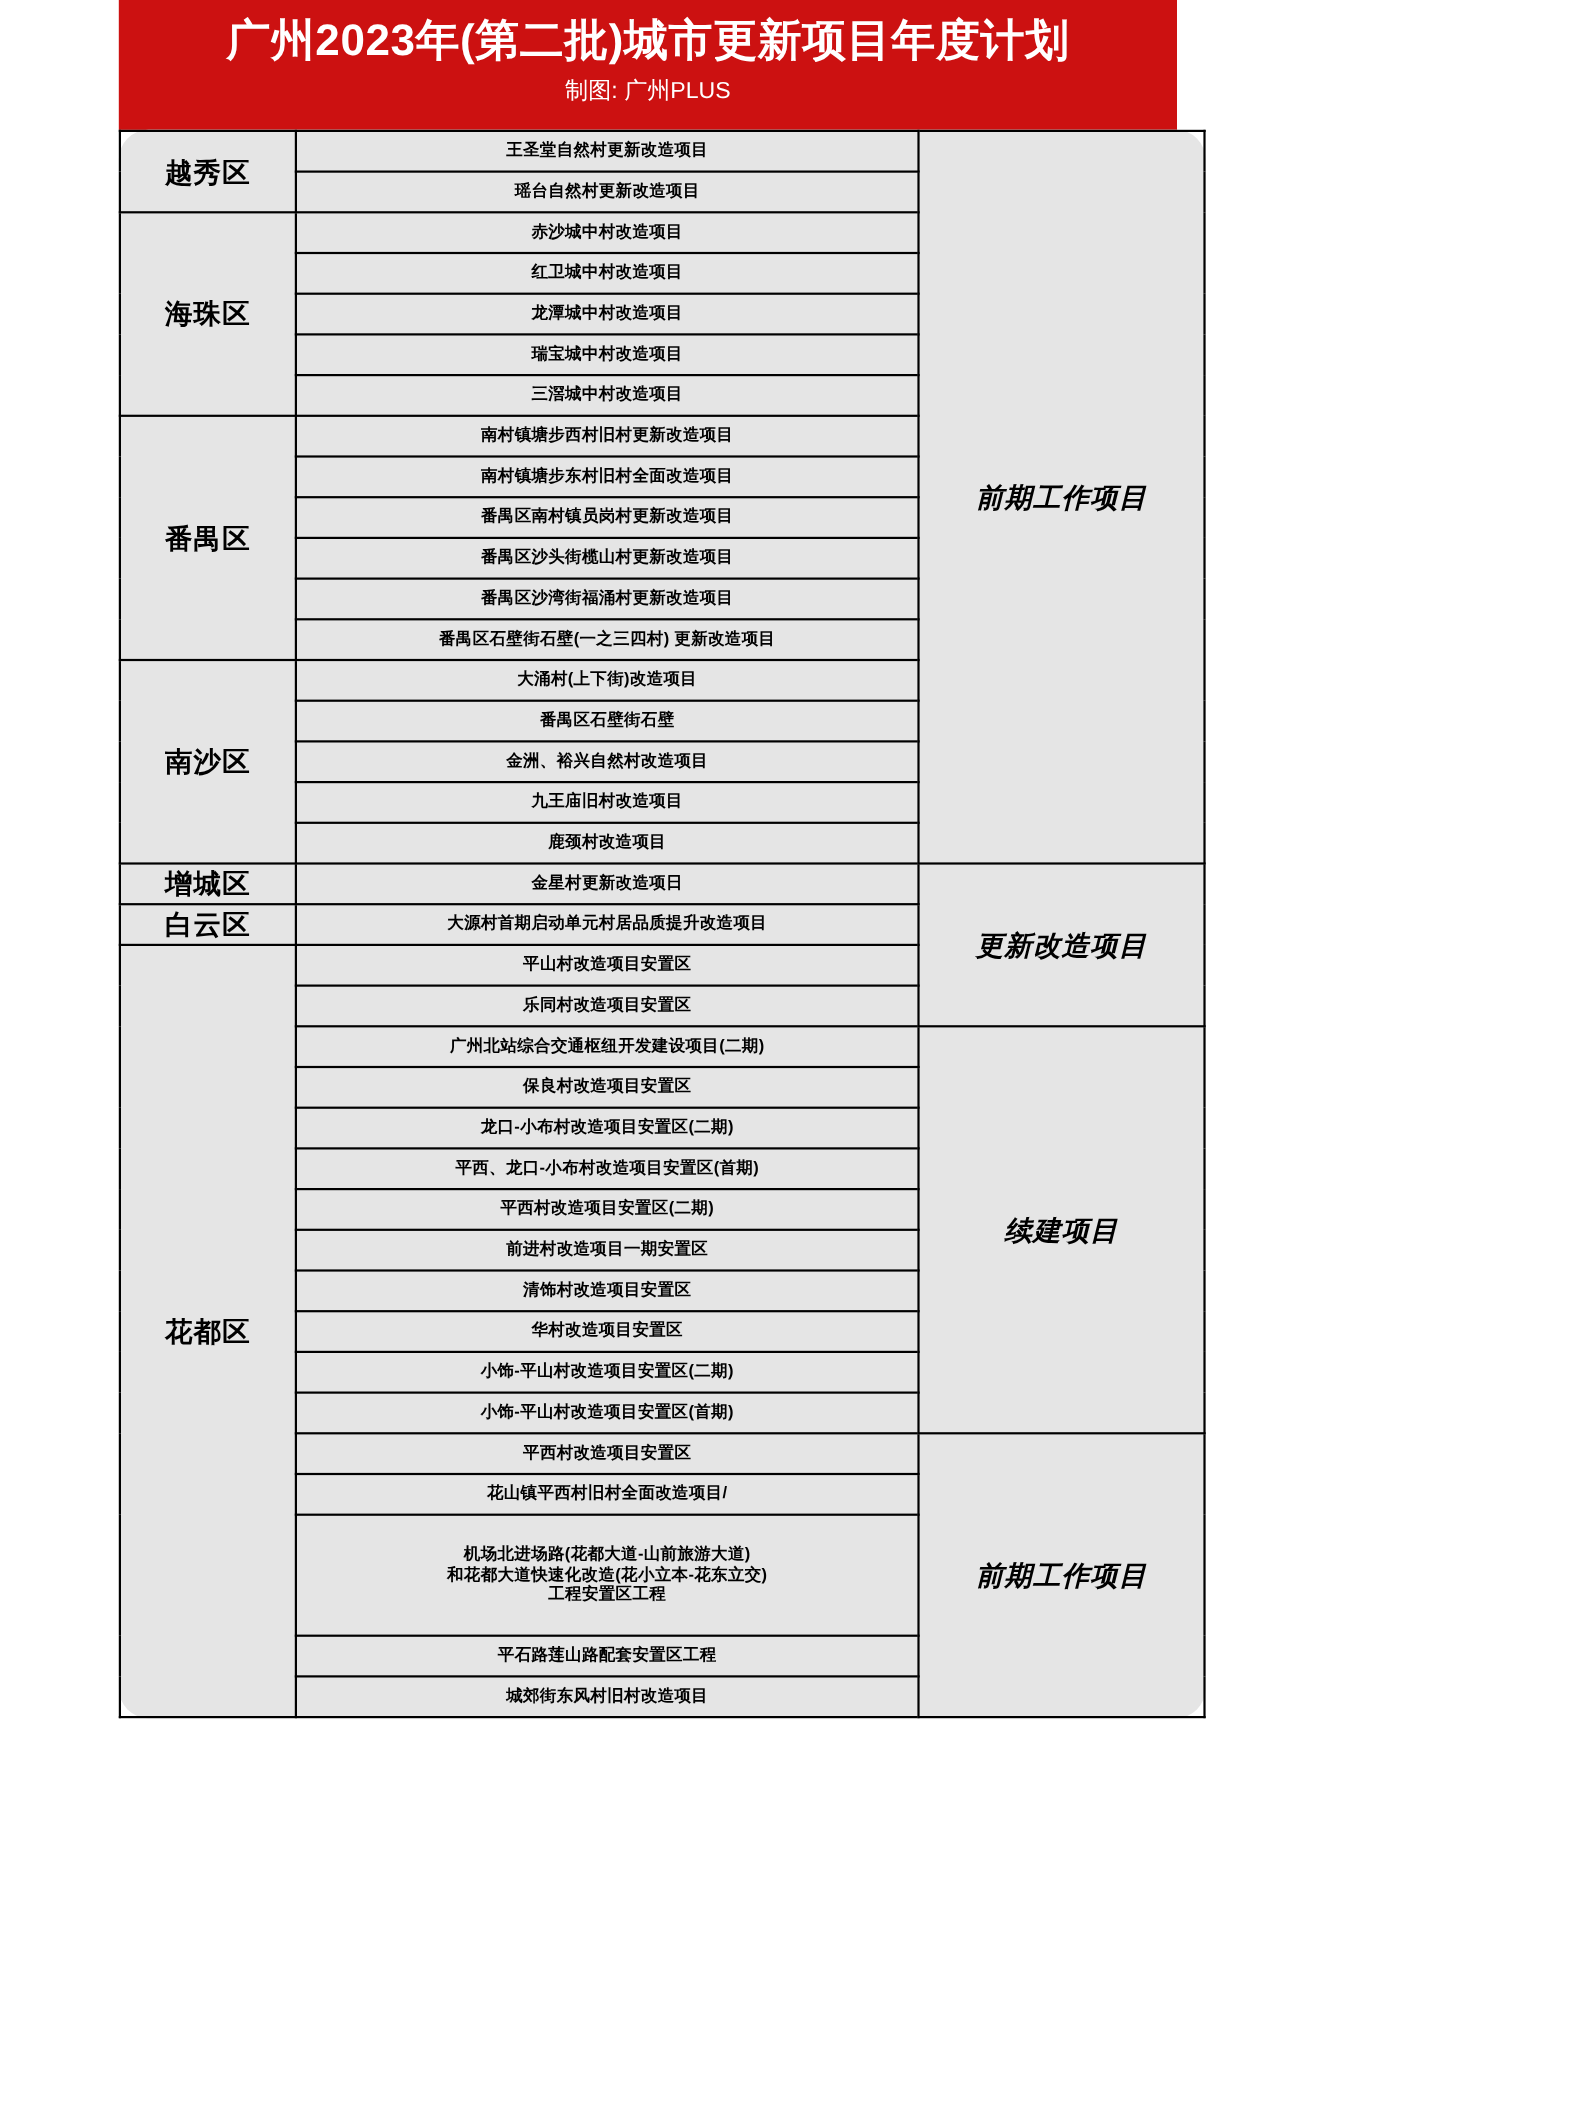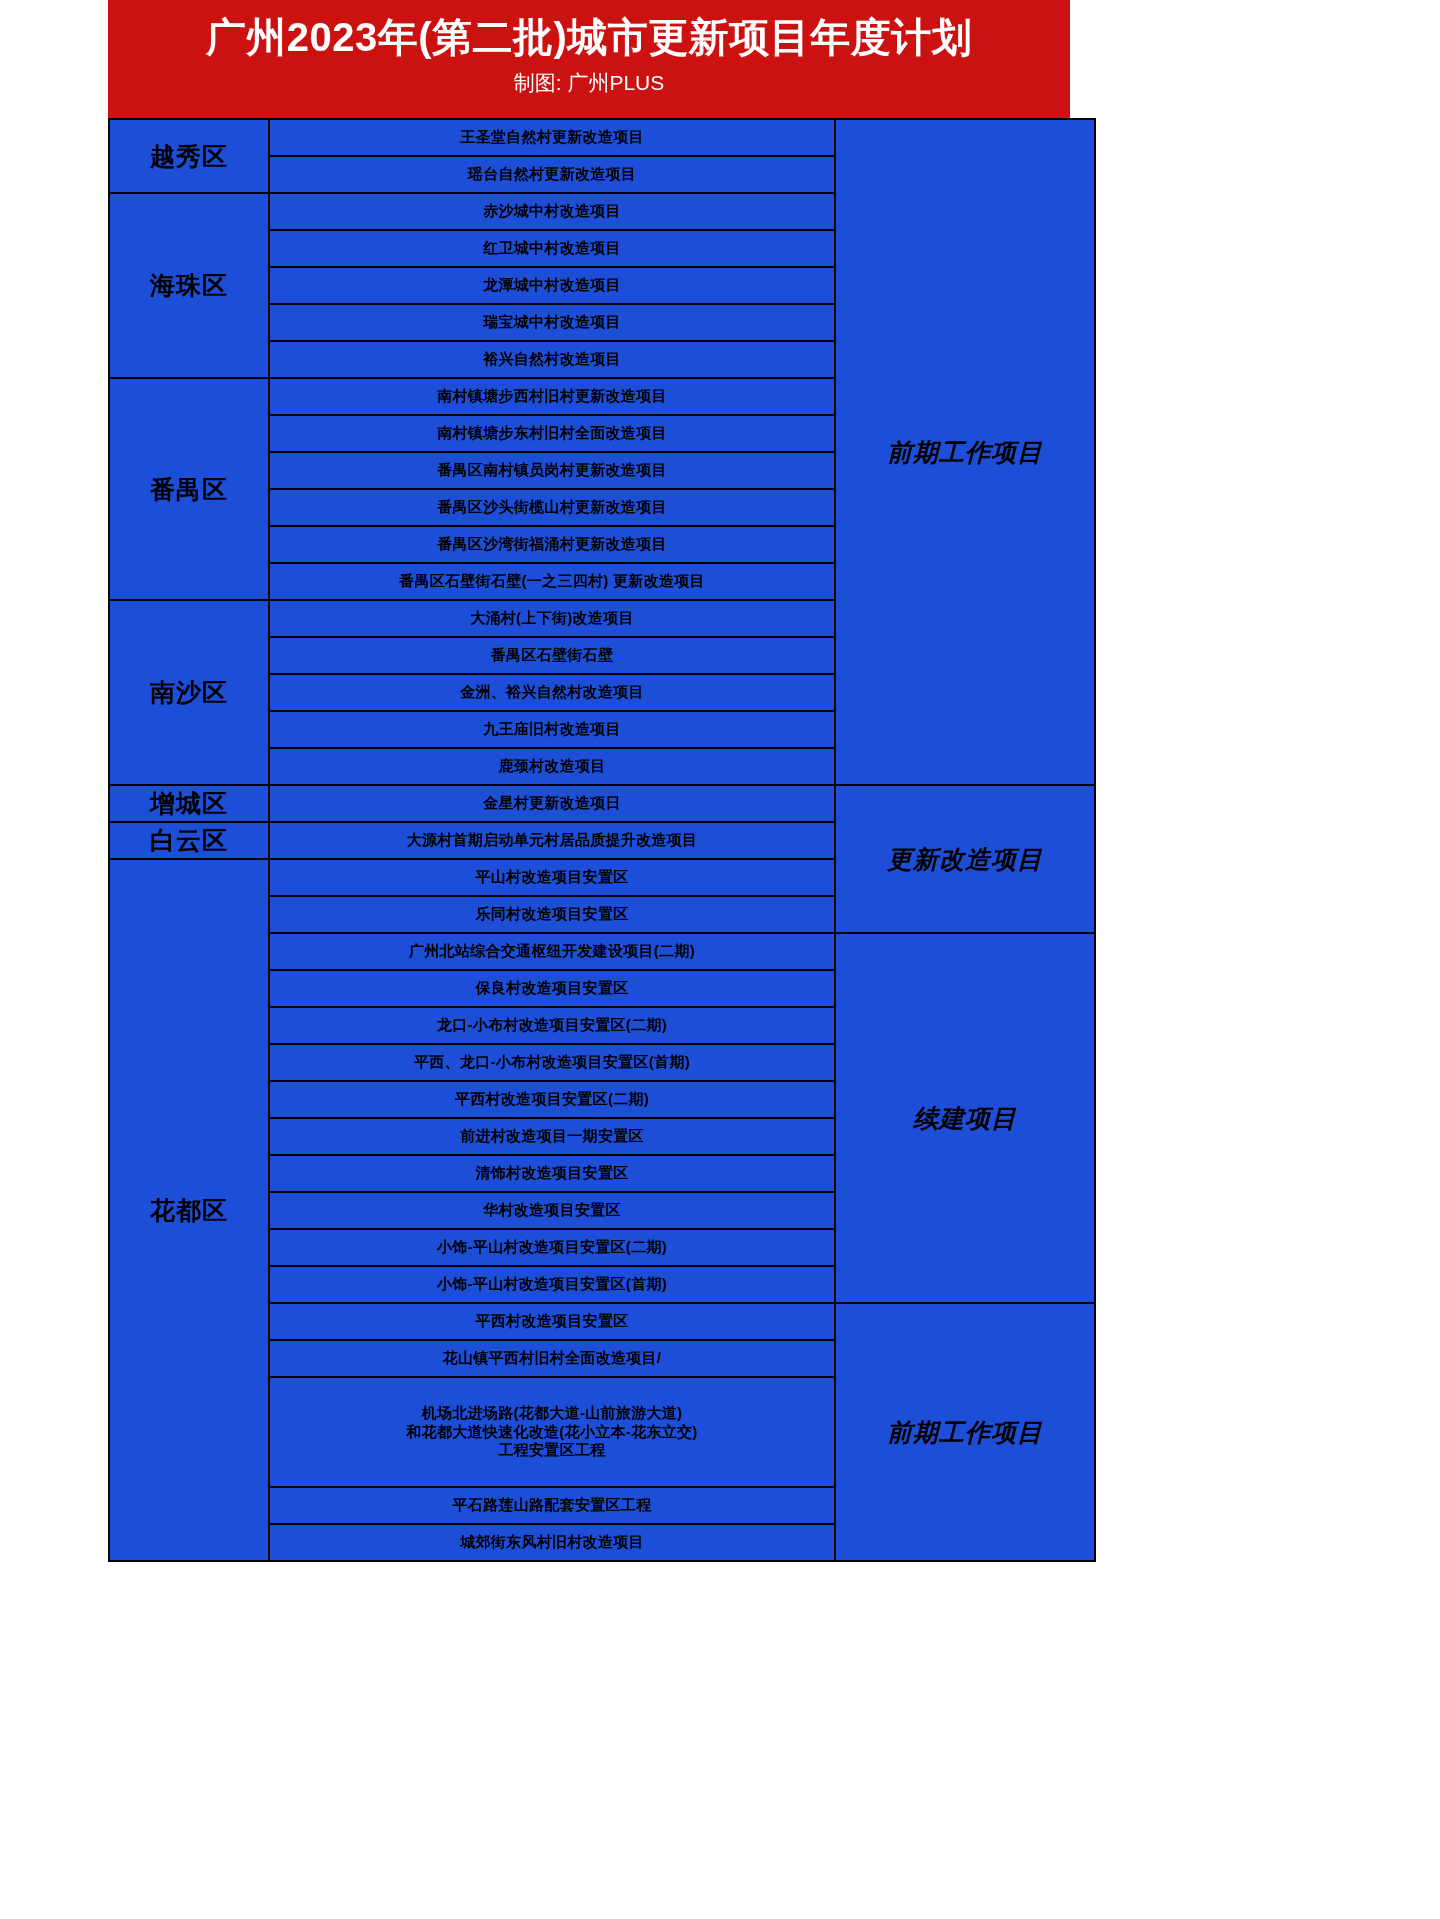--- a/index.html
+++ b/index.html
@@ -49,21 +49,22 @@
     font-weight: normal;
     margin-top: 8px;
     line-height: 1.2;
   }
 
   
   table.plan {
     border-collapse: collapse;
     width: 962px;
     table-layout: fixed;
-    background: #1d4ed8;
+    background: #e5e5e5;
+    border-radius: 27px;
   }
   table.plan td {
     border: 2px solid #000000;
     text-align: center;
     vertical-align: middle;
     color: #000000;
     font-weight: bold;
     padding: 0 4px;
     box-sizing: border-box;
   }
@@ -119,21 +120,21 @@
         <tr>
           <td class="project">红卫城中村改造项目</td>
         </tr>
         <tr>
           <td class="project">龙潭城中村改造项目</td>
         </tr>
         <tr>
           <td class="project">瑞宝城中村改造项目</td>
         </tr>
         <tr>
-          <td class="project">裕兴自然村改造项目</td>
+          <td class="project">三滘城中村改造项目</td>
         </tr>
 
         <tr>
           <td class="district" rowspan="6">番禺区</td>
           <td class="project">南村镇塘步西村旧村更新改造项目</td>
         </tr>
         <tr>
           <td class="project">南村镇塘步东村旧村全面改造项目</td>
         </tr>
         <tr>

